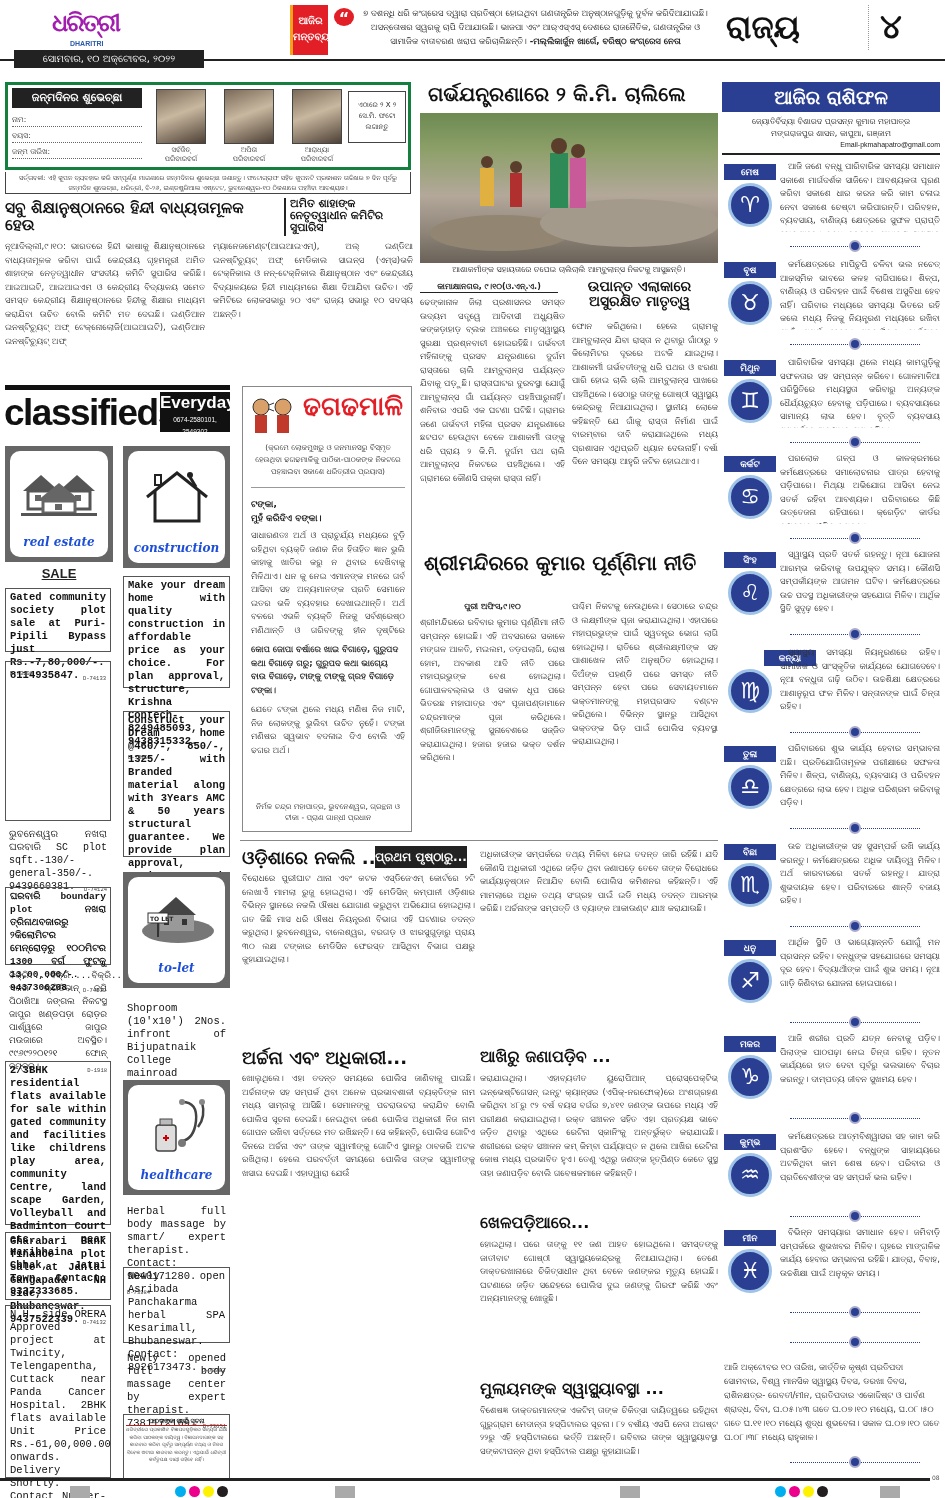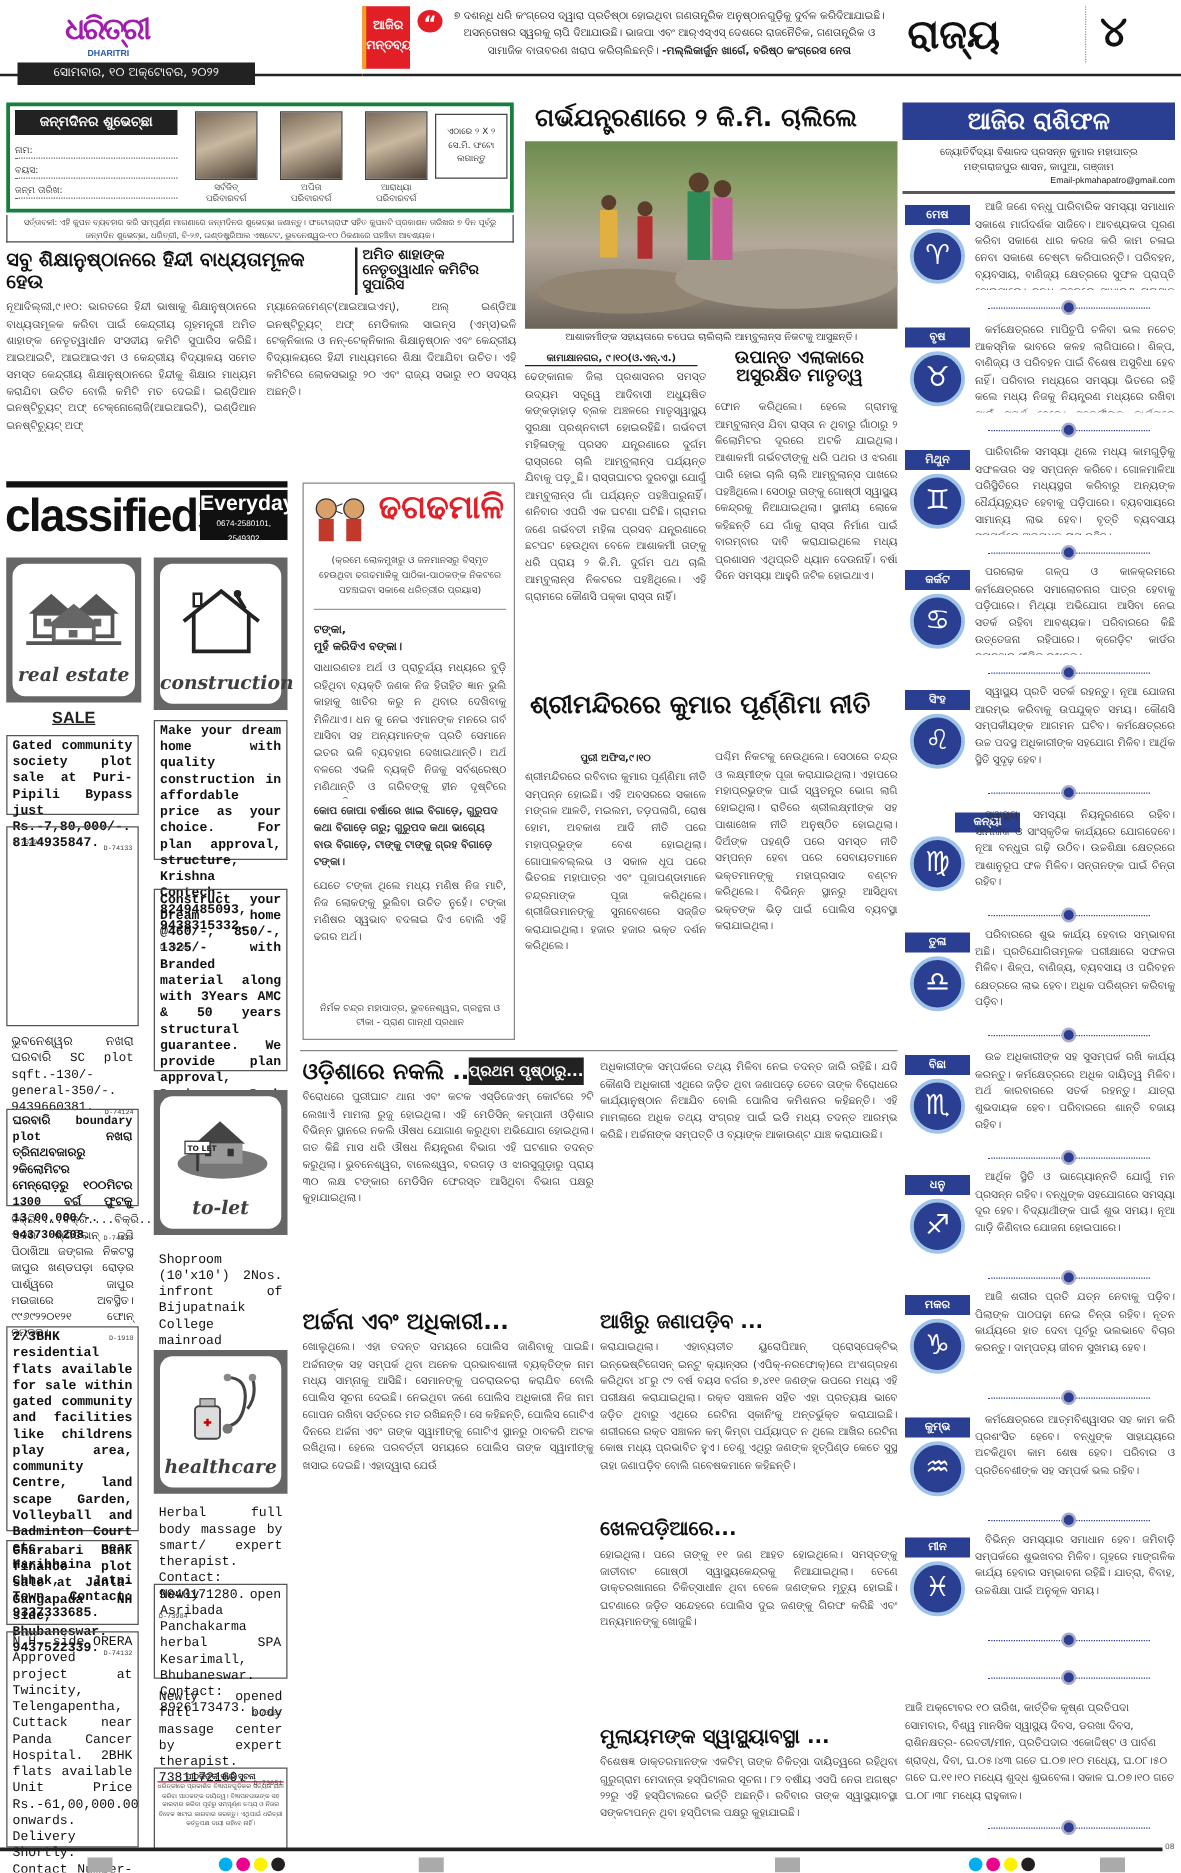--- a/index.html
+++ b/index.html
@@ -27,21 +27,21 @@
 .bday-note{left:5px;top:172px;width:406px;height:22px;border:1px solid #444;border-top:none;font-size:6.5px;line-height:10px;text-align:center;color:#333;padding:1px 3px}
 
 .h-big{font-weight:bold;color:#111;line-height:1.1}
 .h-black-box{background:#222;color:#fff;font-weight:bold;text-align:center}
 
 .cls-bar{left:5px;top:385px;width:225px;height:5px;background:#111}
 .cls-word{left:4px;top:392px;font-family:"Liberation Sans",sans-serif;font-size:37px;font-weight:bold;letter-spacing:-1.5px;color:#111}
 .cls-every{left:160px;top:392px;width:70px;height:40px;background:#111;color:#fff;font-family:"Liberation Sans",sans-serif;text-align:center}
 .cat-box{background:#666;padding:5px}
 .cat-inner{background:#fff;border-radius:10px;width:100%;height:100%;position:relative;text-align:center}
-.cat-label{position:absolute;bottom:8px;left:0;right:0;font-family:"DejaVu Serif",serif;font-style:italic;font-weight:bold;font-size:15px;color:#404040}
+.cat-label{position:absolute;bottom:8px;left:0;right:0;font-family:"DejaVu Serif",serif;font-style:italic;font-weight:bold;font-size:12px;color:#1d4ed8}
 .ad{border:1.5px solid #555;font-family:Liberation Mono, monospace;font-size:10.5px;line-height:13px;color:#111;padding:2px 4px;text-align:justify;font-weight:bold}
 .ad.plain{border:none;font-weight:normal}
 .ad.normal{font-weight:normal}
 .adcode{font-size:5.5px;font-weight:normal;color:#444;float:right;margin-top:3px}
 .ad .adcode.l{float:none;display:block}
 
 .dhanga{left:242px;top:386px;width:170px;height:446px;border:1px solid #888}
 
 .rashi-head{left:722px;top:82px;width:218px;height:30px;background:#2a3f92;color:#fff;font-size:19px;font-weight:bold;text-align:center;line-height:30px}
 .zodiac-label{width:52px;height:16px;background:#2a3f92;color:#fff;font-size:9px;font-weight:bold;text-align:center;line-height:16px}

